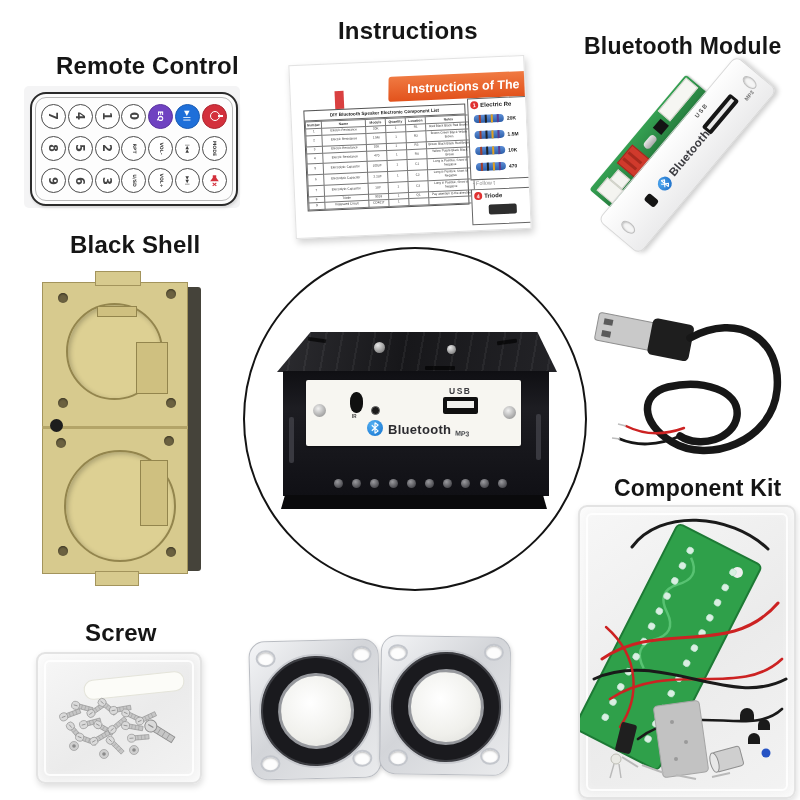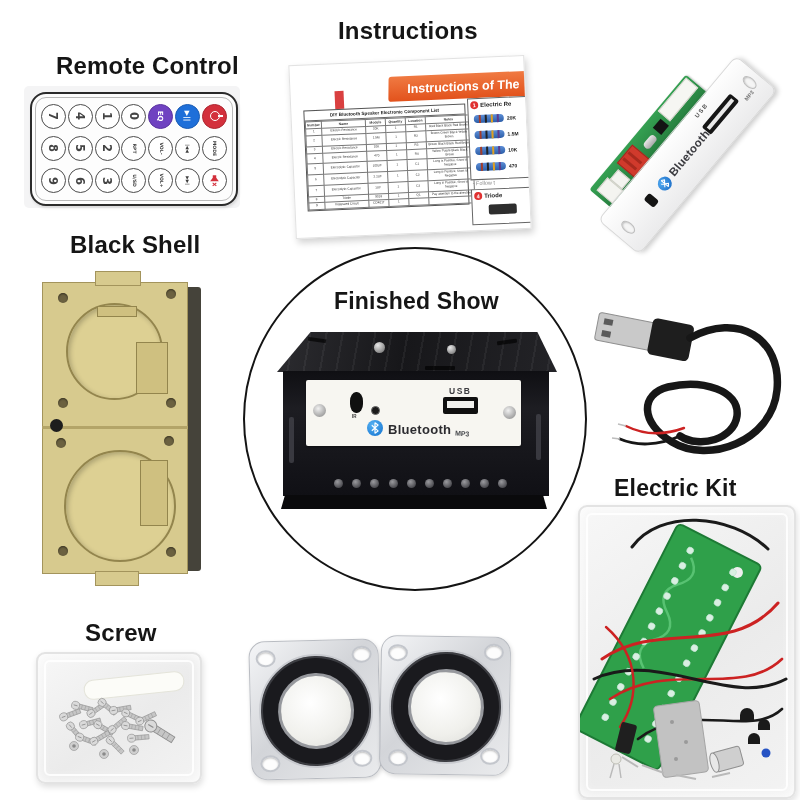--- a/index.html
+++ b/index.html
@@ -141,23 +141,23 @@
   .spk-cone{position:absolute;inset:17px;border-radius:50%;border:3px solid #96989d;
             background:radial-gradient(circle at 42% 38%,#ffffff,#f0f0ec 60%,#dcdcd8);}
 </style>
 </head>
 <body>
 
 <div class="canvas">
 
   <div class="sec-label" style="left:56px;top:52px;">Remote Control</div>
   <div class="sec-label" style="left:338px;top:17px;">Instructions</div>
+  <div class="sec-label" style="left:584px;top:33px;font-size:23px;">Bluetooth Module</div>
   <div class="sec-label" style="left:70px;top:231px;">Black Shell</div>
-  <div class="sec-label" style="left:334px;top:288px;font-size:23px;">Finished Show</div>
-  <div class="sec-label" style="left:614px;top:475px;font-size:23px;">Electric Kit</div>
+  <div class="sec-label" style="left:614px;top:475px;font-size:23px;">Component Kit</div>
   <div class="sec-label" style="left:85px;top:619px;">Screw</div>
 
   <div class="remote-bag"></div>
   <div class="remote">
     <div class="rgrid">
         <div class="rbtn">
           <span class="rlab dig">7</span>
         </div>
         <div class="rbtn">
           <span class="rlab dig">4</span>

